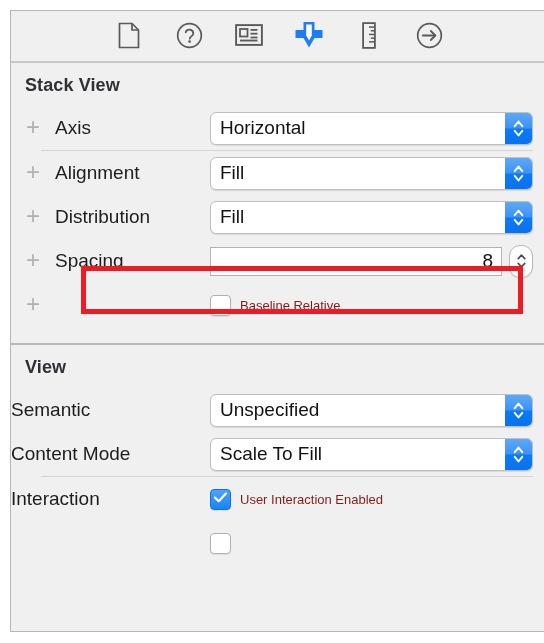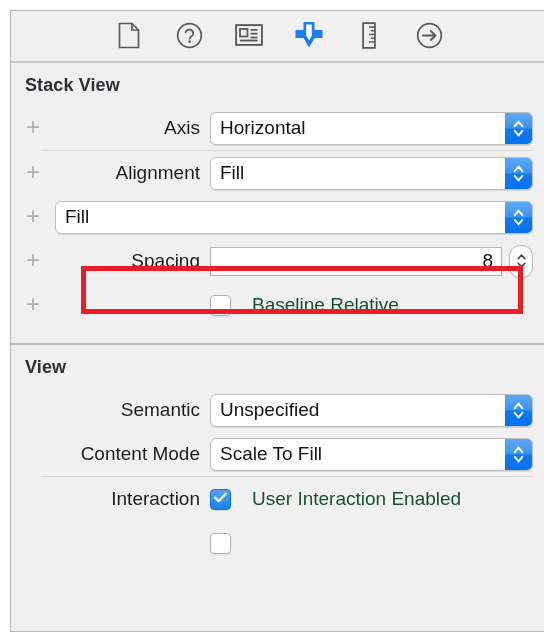--- a/index.html
+++ b/index.html
@@ -78,21 +78,20 @@
     align-items: center;
     justify-content: center;
     color: #b0b0b0;
     font-size: 24px;
     line-height: 1;
     font-weight: 300;
     padding-bottom: 3px;
   }
   .label-cell {
     flex: 0 0 145px;
-    text-align: right;
     font-size: 19px;
     color: #1d1d1f;
     padding-right: 10px;
     white-space: nowrap;
   }
   .label-cell.wide {
     flex: 0 0 189px;
   }
   .field-cell {
     flex: 1 1 auto;
@@ -177,23 +176,23 @@
     display: flex;
     align-items: center;
     justify-content: center;
     box-sizing: border-box;
   }
   .checkbox.checked {
     background: linear-gradient(180deg, #4fa3f8 0%, #1783f6 100%);
     border-color: #1272dd;
   }
   .cb-label {
-    font-size: 19px;
-    color: #14532d;
-    padding-left: 21px;
+    font-size: 13px;
+    color: #7f1d1d;
+    padding-left: 9px;
     white-space: nowrap;
   }
 
   
   .annotation {
     position: absolute;
     left: 70px;
     top: 255px;
     width: 442px;
     height: 48px;
@@ -308,20 +307,21 @@
               <path d="M2.7 8.2 L6.5 3.6 L10.3 8.2" fill="none" stroke="#ffffff" stroke-width="1.9" stroke-linecap="round" stroke-linejoin="round"></path>
               <path d="M2.7 12.8 L6.5 17.4 L10.3 12.8" fill="none" stroke="#ffffff" stroke-width="1.9" stroke-linecap="round" stroke-linejoin="round"></path>
             </svg>
           </div>
         </div>
       </div>
     </div>
 
     <div class="row">
       <div class="plus-cell">+</div>
+      <div class="label-cell">Distribution</div>
       <div class="field-cell">
         <div class="popup">
           <div class="popup-text">Fill</div>
           <div class="popup-arrows">
             <svg width="13" height="21" viewBox="0 0 13 21">
               <path d="M2.7 8.2 L6.5 3.6 L10.3 8.2" fill="none" stroke="#ffffff" stroke-width="1.9" stroke-linecap="round" stroke-linejoin="round"></path>
               <path d="M2.7 12.8 L6.5 17.4 L10.3 12.8" fill="none" stroke="#ffffff" stroke-width="1.9" stroke-linecap="round" stroke-linejoin="round"></path>
             </svg>
           </div>
         </div>

